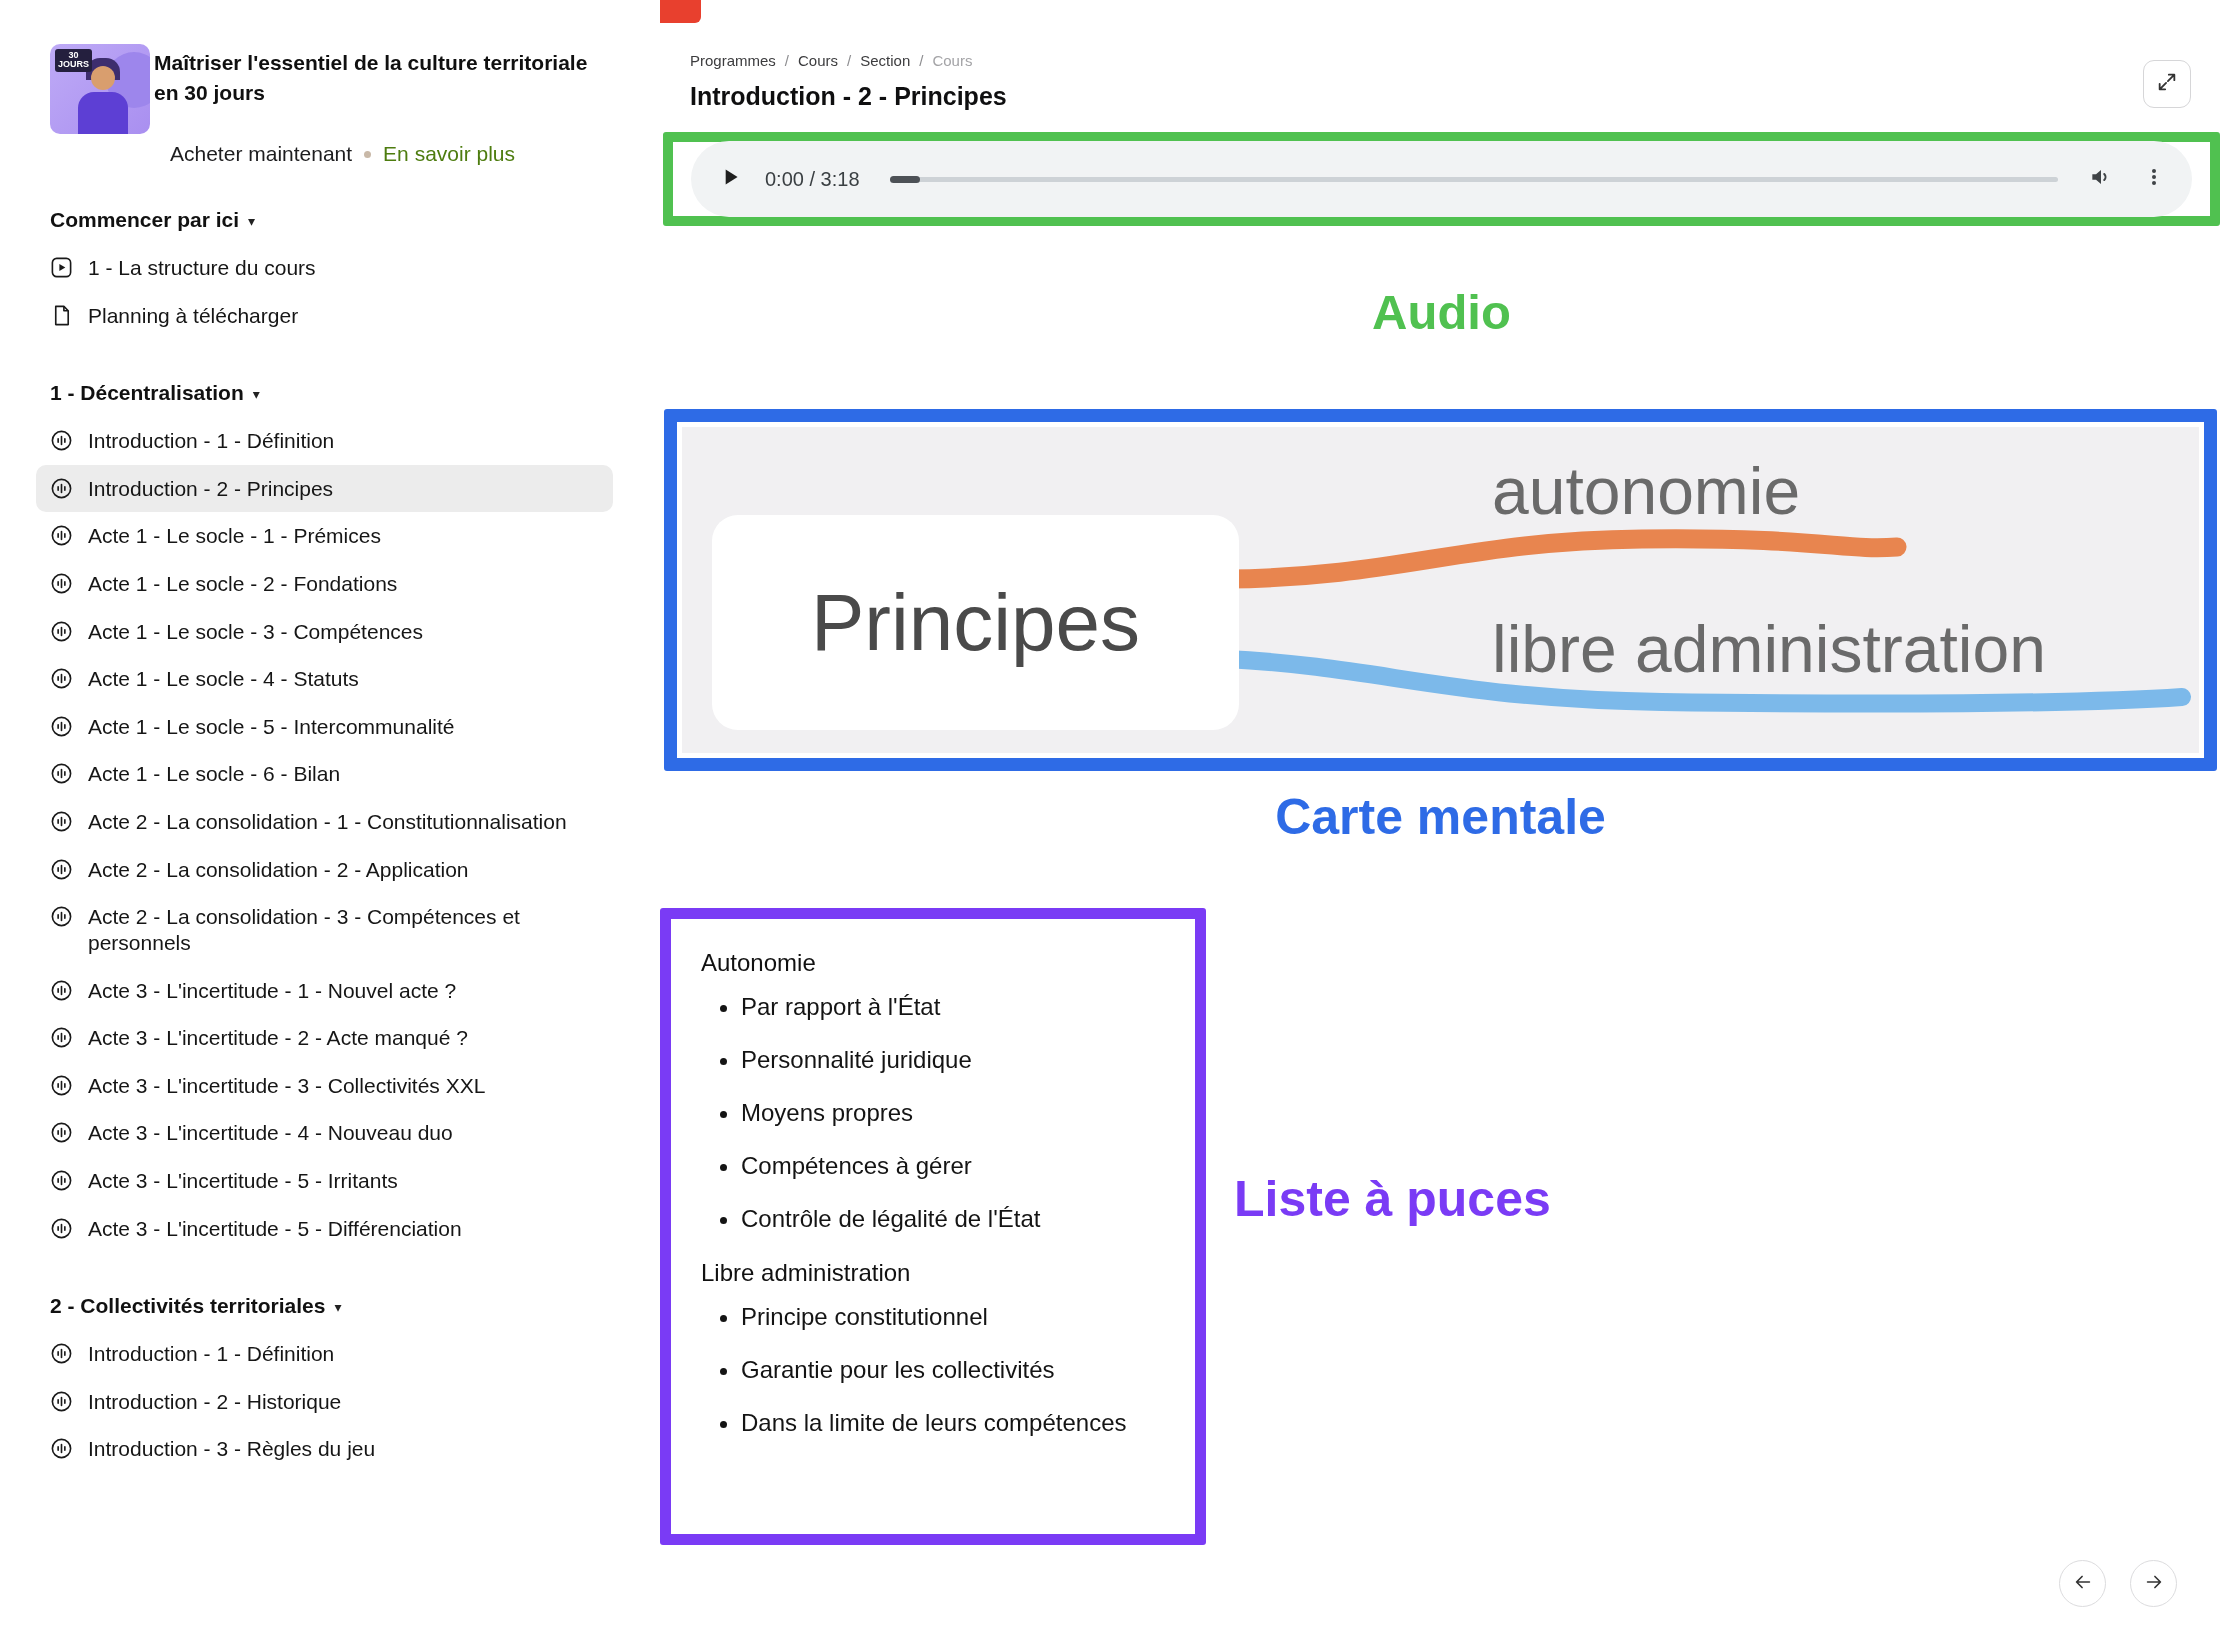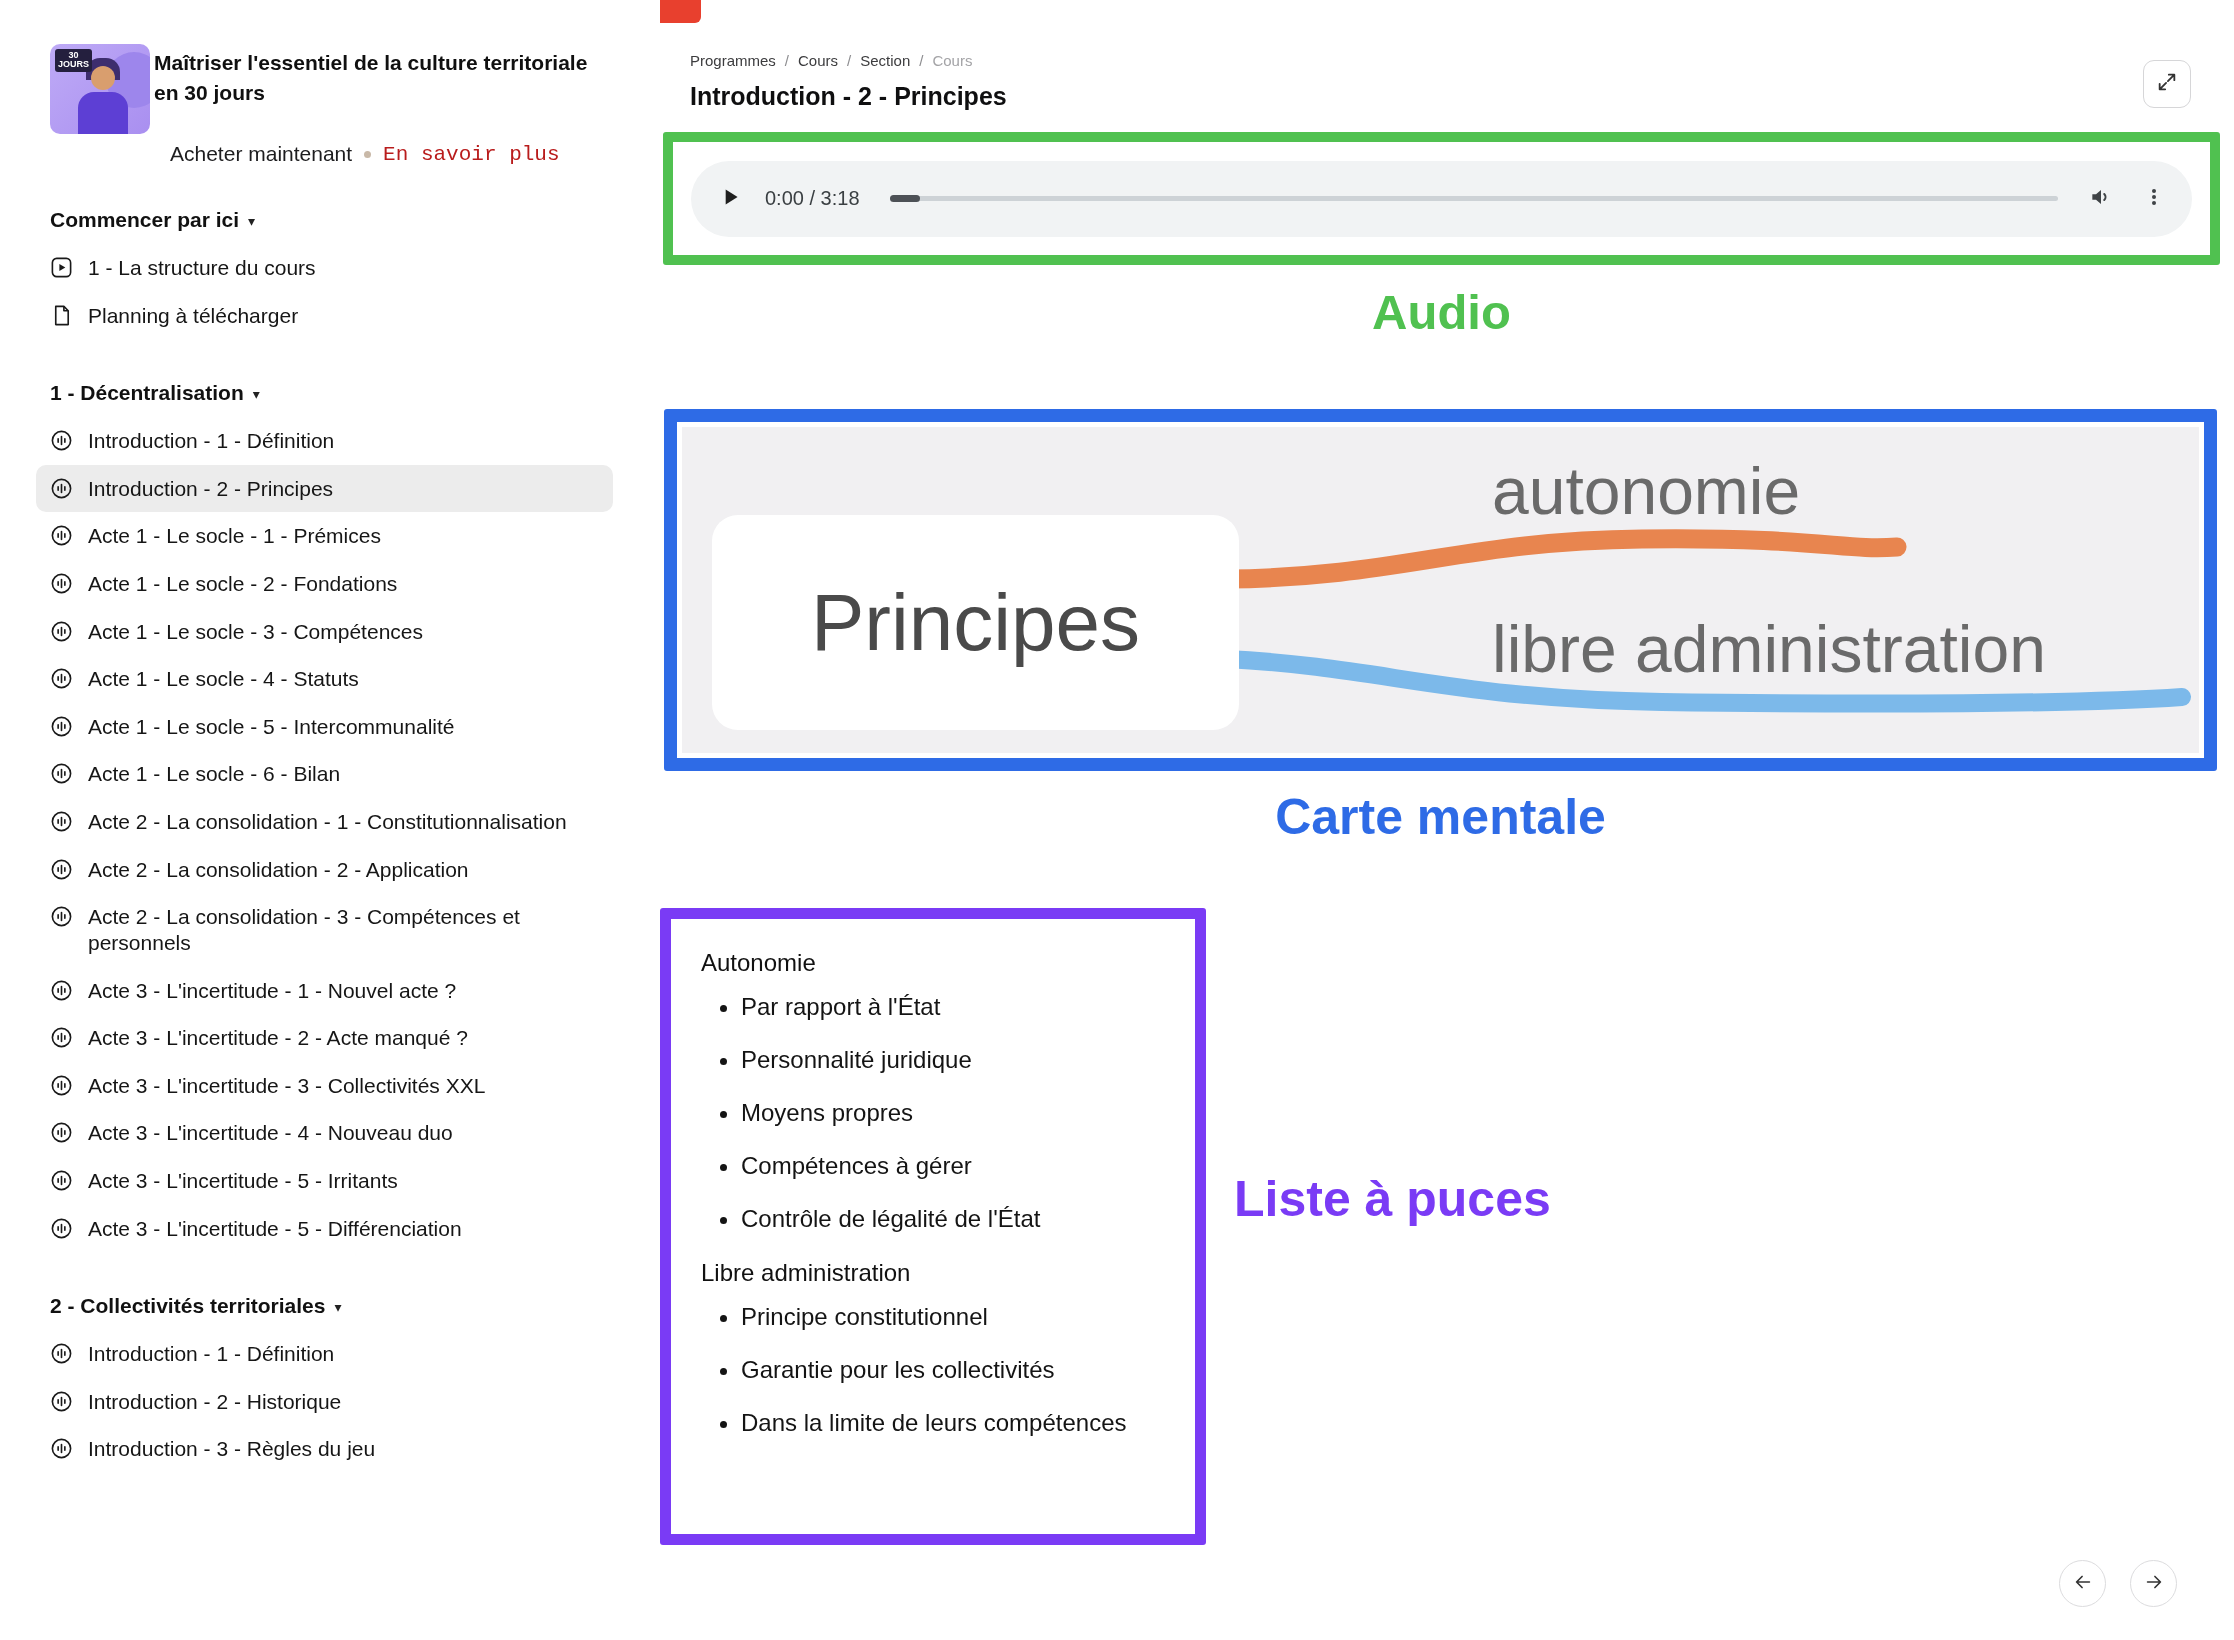--- a/index.html
+++ b/index.html
@@ -31,21 +31,21 @@
   .thumb .body { position:absolute; left:28px; top:48px; width:50px; height:42px; border-radius:16px 16px 0 0; background:#5d3fd4; }
   .thumb .badge {
     position:absolute; left:5px; top:5px; background:#241f3e; color:#fff;
     font-size:9px; font-weight:bold; line-height:1.05; padding:2px 3px; border-radius:3px;
     text-align:center; white-space:pre-line;
   }
   .course-title { font-size:21px; font-weight:700; line-height:1.45; color:#101010; padding-top:4px; }
   .buy-row { display:flex; align-items:center; gap:12px; margin:8px 0 0 120px; font-size:21px; }
   .buy-link { color:#1d1d1f; cursor:pointer; }
   .dot-sep { width:7px; height:7px; border-radius:50%; background:#c9b9a8; }
-  .more-link { color:#b91c1c; cursor:pointer;font-family:Liberation Mono, monospace; }
+  .more-link { color:#4d7c0f; cursor:pointer; }
 
   .section-header {
     display:flex; align-items:center; gap:9px;
     margin:42px 0 12px 0; font-size:21px; font-weight:700; color:#111; cursor:pointer;
   }
   .section-header .chev { font-size:14px; color:#222; margin-top:2px; }
   .nav-item {
     display:flex; align-items:flex-start; gap:15px;
     padding:11px 14px; margin-left:-14px; border-radius:10px;
     font-size:21px; line-height:1.22; color:#161616; cursor:pointer;
@@ -60,21 +60,21 @@
   .bc-sep { color:#8d8d90; margin:0 9px; }
   .page-title { position:absolute; left:690px; top:82px; font-size:25px; font-weight:700; color:#0f0f10; }
   .expand-btn {
     position:absolute; left:2143px; top:60px; width:48px; height:48px;
     border:1px solid #d6d6d8; border-radius:11px; background:#fff;
     display:flex; align-items:center; justify-content:center; cursor:pointer;
   }
 
   
   .audio-box {
-    position:absolute; left:663px; top:132px; width:1557px; height:133px;
+    position:absolute; left:663px; top:132px; width:1557px; height:94px;
     border:10px solid #50c150; border-radius:3px; background:#fff;
     display:flex; align-items:center; padding:0 18px;
   }
   .audio-pill {
     flex:1; height:76px; border-radius:38px; background:#f1f3f4;
     display:flex; align-items:center; padding:0 26px;
   }
   .play-btn { display:inline-flex; cursor:pointer; }
   .audio-time { margin-left:22px; font-size:20px; color:#3a3f42; white-space:nowrap; }
   .audio-track { flex:1; position:relative; height:5px; margin:0 30px; background:#cdd2d6; border-radius:3px; cursor:pointer; }

